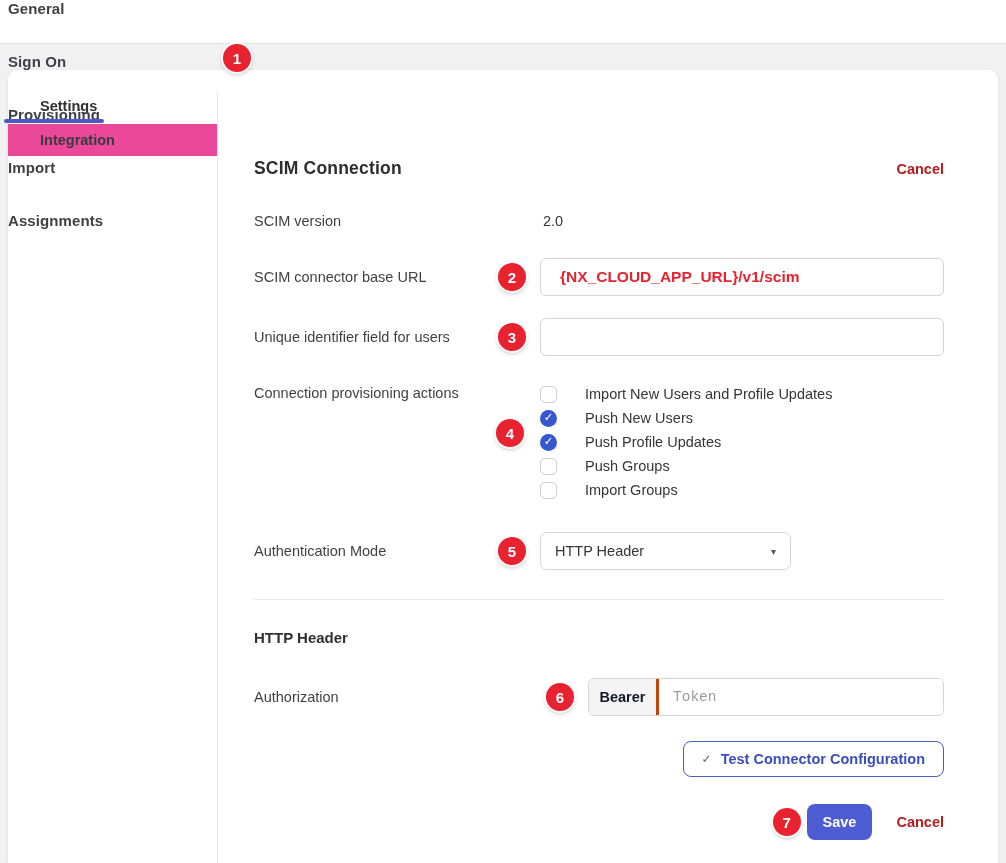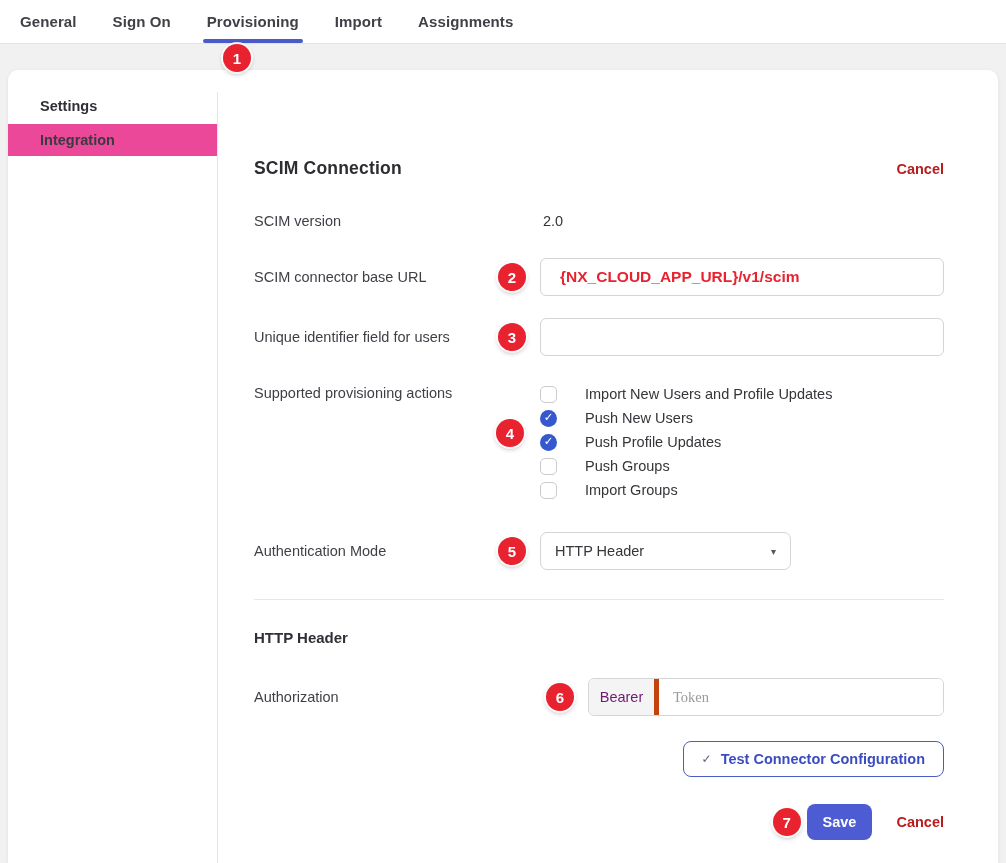--- a/index.html
+++ b/index.html
@@ -10,24 +10,25 @@
     color:#3a3a40;
     overflow:hidden;
     position:relative;
   }
 
   
   .tabbar {
     position:absolute; top:0; left:0; right:0; height:44px;
     background:#ffffff;
     border-bottom:1px solid #e2e2e5;
-    display:flex; align-items:flex-end;
-    padding-left:20px;
+    display:flex; align-items:flex-start;
+    padding-left:8px;
     gap:36px;
     z-index:5;
+    flex-direction:column;
   }
   .tab {
     position:relative;
     font-size:15px; font-weight:700; color:#404046;
     height:44px; display:flex; align-items:center;
     cursor:pointer;
     letter-spacing:.1px;
   }
   .tab.active::after {
     content:""; position:absolute; left:-4px; right:-4px; bottom:0;
@@ -158,28 +159,28 @@
   }
 
   
   .input-group {
     display:flex; height:38px;
     border:1px solid #d4d4d9; border-radius:6px;
     overflow:hidden; background:#fff;
   }
   .input-prefix {
     width:70px; flex:0 0 70px;
-    background:#f4f4f5; border-right:5px solid #c2410c;
+    background:#f4f4f5; border-right:3px solid #c2410c;
     display:flex; align-items:center; justify-content:center;
-    font-size:14.5px; color:#701a75;
+    font-size:14.5px; color:#0f172a;font-weight:bold;
   }
   .input-group input {
     flex:1; border:none; outline:none;
     padding:0 14px; font-size:14.5px; color:#35353a;
-    font-family:Liberation Serif, serif;
+    font-family:Liberation Mono, monospace;
   }
   .input-group input::placeholder { color:#9a9aa0; }
 
   
   .test-row { margin-top:25px; display:flex; justify-content:flex-end; }
   .btn-test {
     height:36px; padding:0 18px;
     background:#ffffff;
     border:1px solid #4a5cc5; border-radius:8px;
     display:flex; align-items:center; gap:9px;
@@ -254,21 +255,21 @@
 
     <div class="row row-uniqueid">
       <div class="label">Unique identifier field for users</div>
       <div class="field">
         <span class="badge badge-inline">3</span>
         <input class="input" type="text" value="" style="">
       </div>
     </div>
 
     <div class="row row-actions">
-      <div class="label">Supported provisioning actions</div>
+      <div class="label">Connection provisioning actions</div>
       <div class="field checkbox-list">
         <span class="badge badge-actions">4</span>
 
         <label class="checkbox-row">
           <span class="checkbox-box"></span>
           <span>Import New Users and Profile Updates</span>
         </label>
 
         <label class="checkbox-row checked">
           <span class="checkbox-box">

